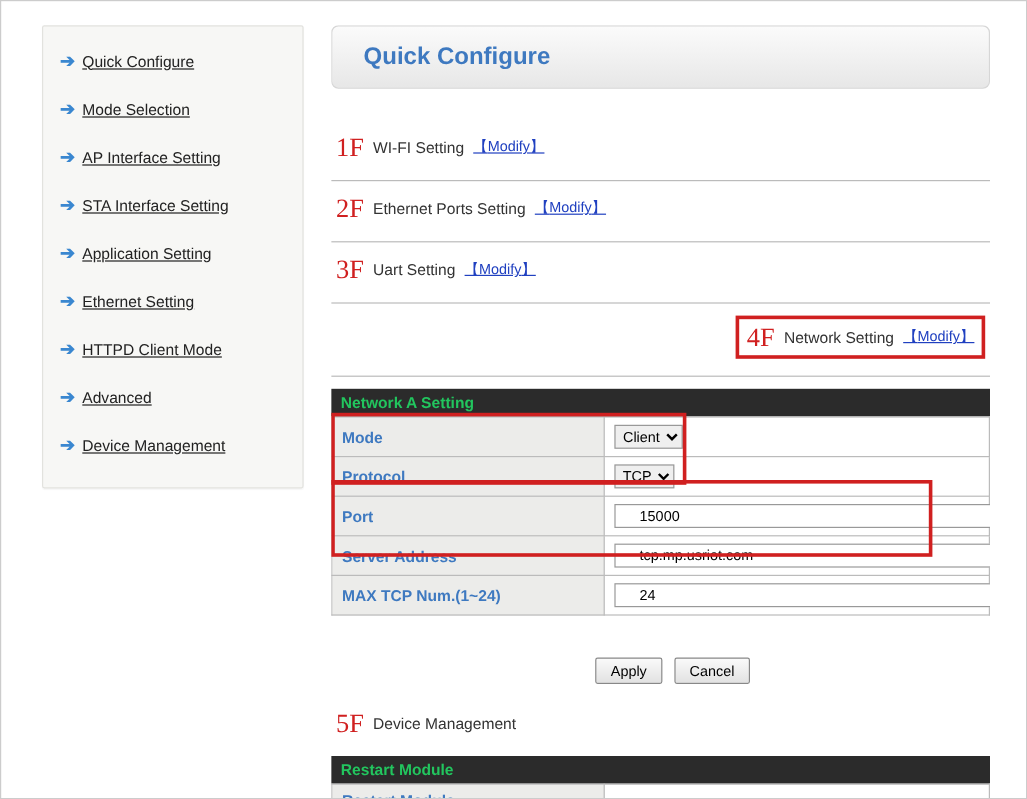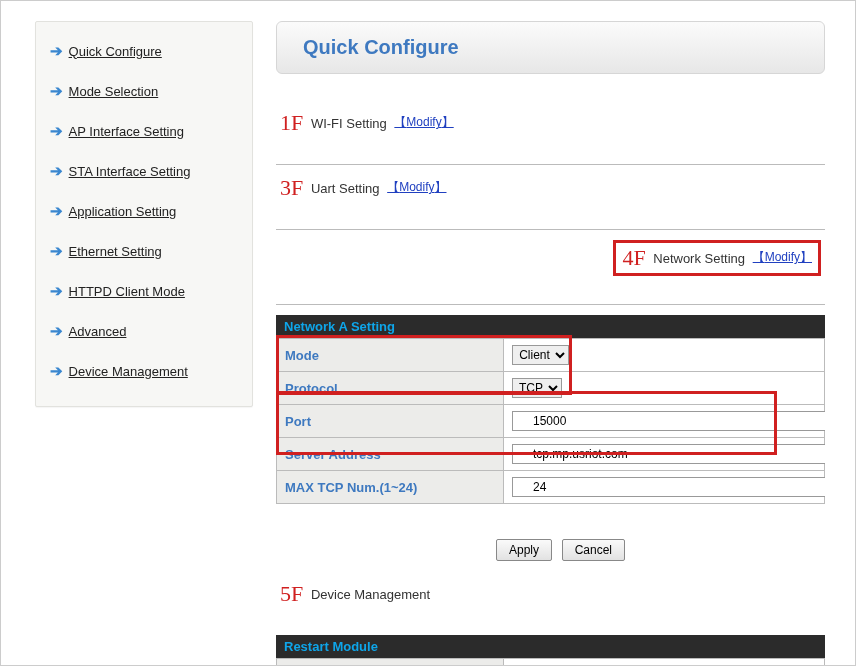--- a/index.html
+++ b/index.html
@@ -26,35 +26,35 @@
     background: linear-gradient(#fbfbfb,#e7e7e7);
     border:1px solid #d6d6d6;
     border-radius:6px;
     padding:14px 26px;
     margin-bottom:26px;
   }
   .page-title-bar h1 {
     margin:0; color:#3e79c0; font-size:20px; font-weight:bold;
   }
   .section-row {
-    padding:10px 4px 28px 4px;
+    padding:10px 4px 14px 4px;
     border-bottom:1px solid #bbb;
   }
   .section-row.noline { border-bottom:none; }
   .step {
     display:inline-block;
     color:#d02020; font-family:"Times New Roman",serif; font-size:22px; font-weight:normal;
     margin-right:4px; vertical-align:middle;
   }
   .section-label { font-size:13px; color:#333; vertical-align:middle; }
   .modify-link { color:#2040c0; text-decoration:underline; font-size:12px; margin-left:4px; }
   .bracket { color:#2040c0; }
   .red-outline { border:3px solid #d02020; padding:2px 6px; display:inline-block; }
   .table-title {
-    background:#2b2b2b; color:#0ea5e9; font-weight:bold; padding:4px 8px; font-size:13px;
+    background:#2b2b2b; color:#22c55e; font-weight:bold; padding:4px 8px; font-size:13px;
   }
   .form-table { border-collapse:collapse; width:100%;border-radius:11px; }
   .form-table td {
     border:1px solid #bbb; padding:6px 8px; font-size:13px; vertical-align:middle;
   }
   .form-table td.lbl { width:210px; color:#3e79c0; font-weight:bold; background:#ececea; }
   input[type=text] {
     border:1px solid #999; padding:2px 20px; font-size:12px; width:96%;
   }
   select {
@@ -126,20 +126,27 @@
     </div>
 
     <div class="section-row">
       <span class="step">1F</span>
       <span class="section-label">WI-FI Setting</span>
       <a class="modify-link">
         <span class="bracket">【</span><span>Modify</span><span class="bracket">】</span>
       </a>
     </div>
 
+    <div class="section-row">
+      <span class="step">2F</span>
+      <span class="section-label">Ethernet Ports Setting</span>
+      <a class="modify-link">
+        <span class="bracket">【</span><span>Modify</span><span class="bracket">】</span>
+      </a>
+    </div>
 
     <div class="section-row">
       <span class="step">3F</span>
       <span class="section-label">Uart Setting</span>
       <a class="modify-link">
         <span class="bracket">【</span><span>Modify</span><span class="bracket">】</span>
       </a>
     </div>
 
     <div class="section-row" style="border-bottom:1px solid #bbb;text-align:right;">

